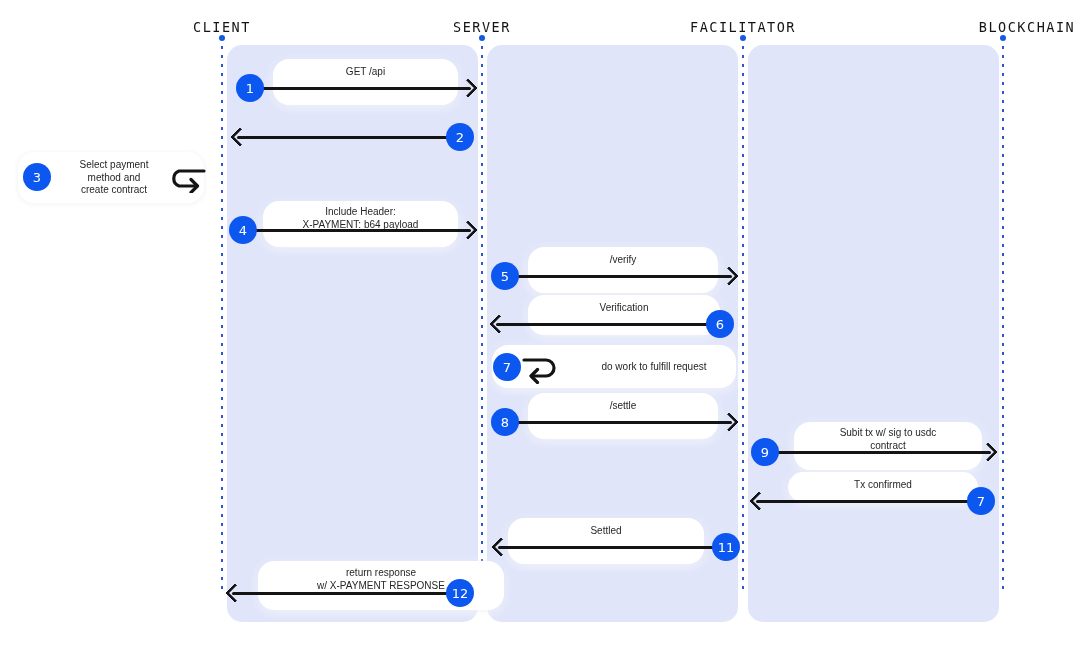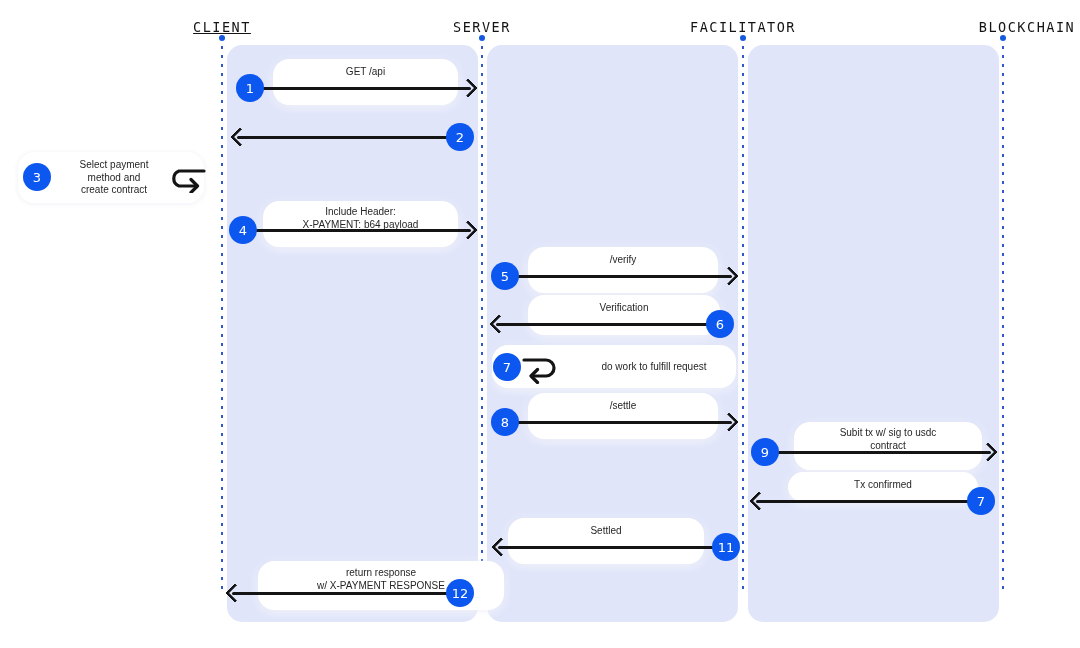--- a/index.html
+++ b/index.html
@@ -53,21 +53,21 @@
 </style>
 </head>
 <body>
 
 <div id="canvas">
 
   <div class="panel" style="left:227px;width:251px;"></div>
   <div class="panel" style="left:487px;width:251px;"></div>
   <div class="panel" style="left:748px;width:251px;"></div>
 
-  <div class="llabel" style="left:152px;text-decoration:underline;">CLIENT</div>
+  <div class="llabel" style="left:152px;">CLIENT</div>
   <div class="llabel" style="left:412px;">SERVER</div>
   <div class="llabel" style="left:673px;">FACILITATOR</div>
   <div class="llabel" style="left:957px;">BLOCKCHAIN</div>
 
   <div class="topdot" style="left:219px;"></div>
   <div class="topdot" style="left:479px;"></div>
   <div class="topdot" style="left:740px;"></div>
   <div class="topdot" style="left:1000px;"></div>
 
   <div class="lifeline" style="left:220.7px;"></div>

